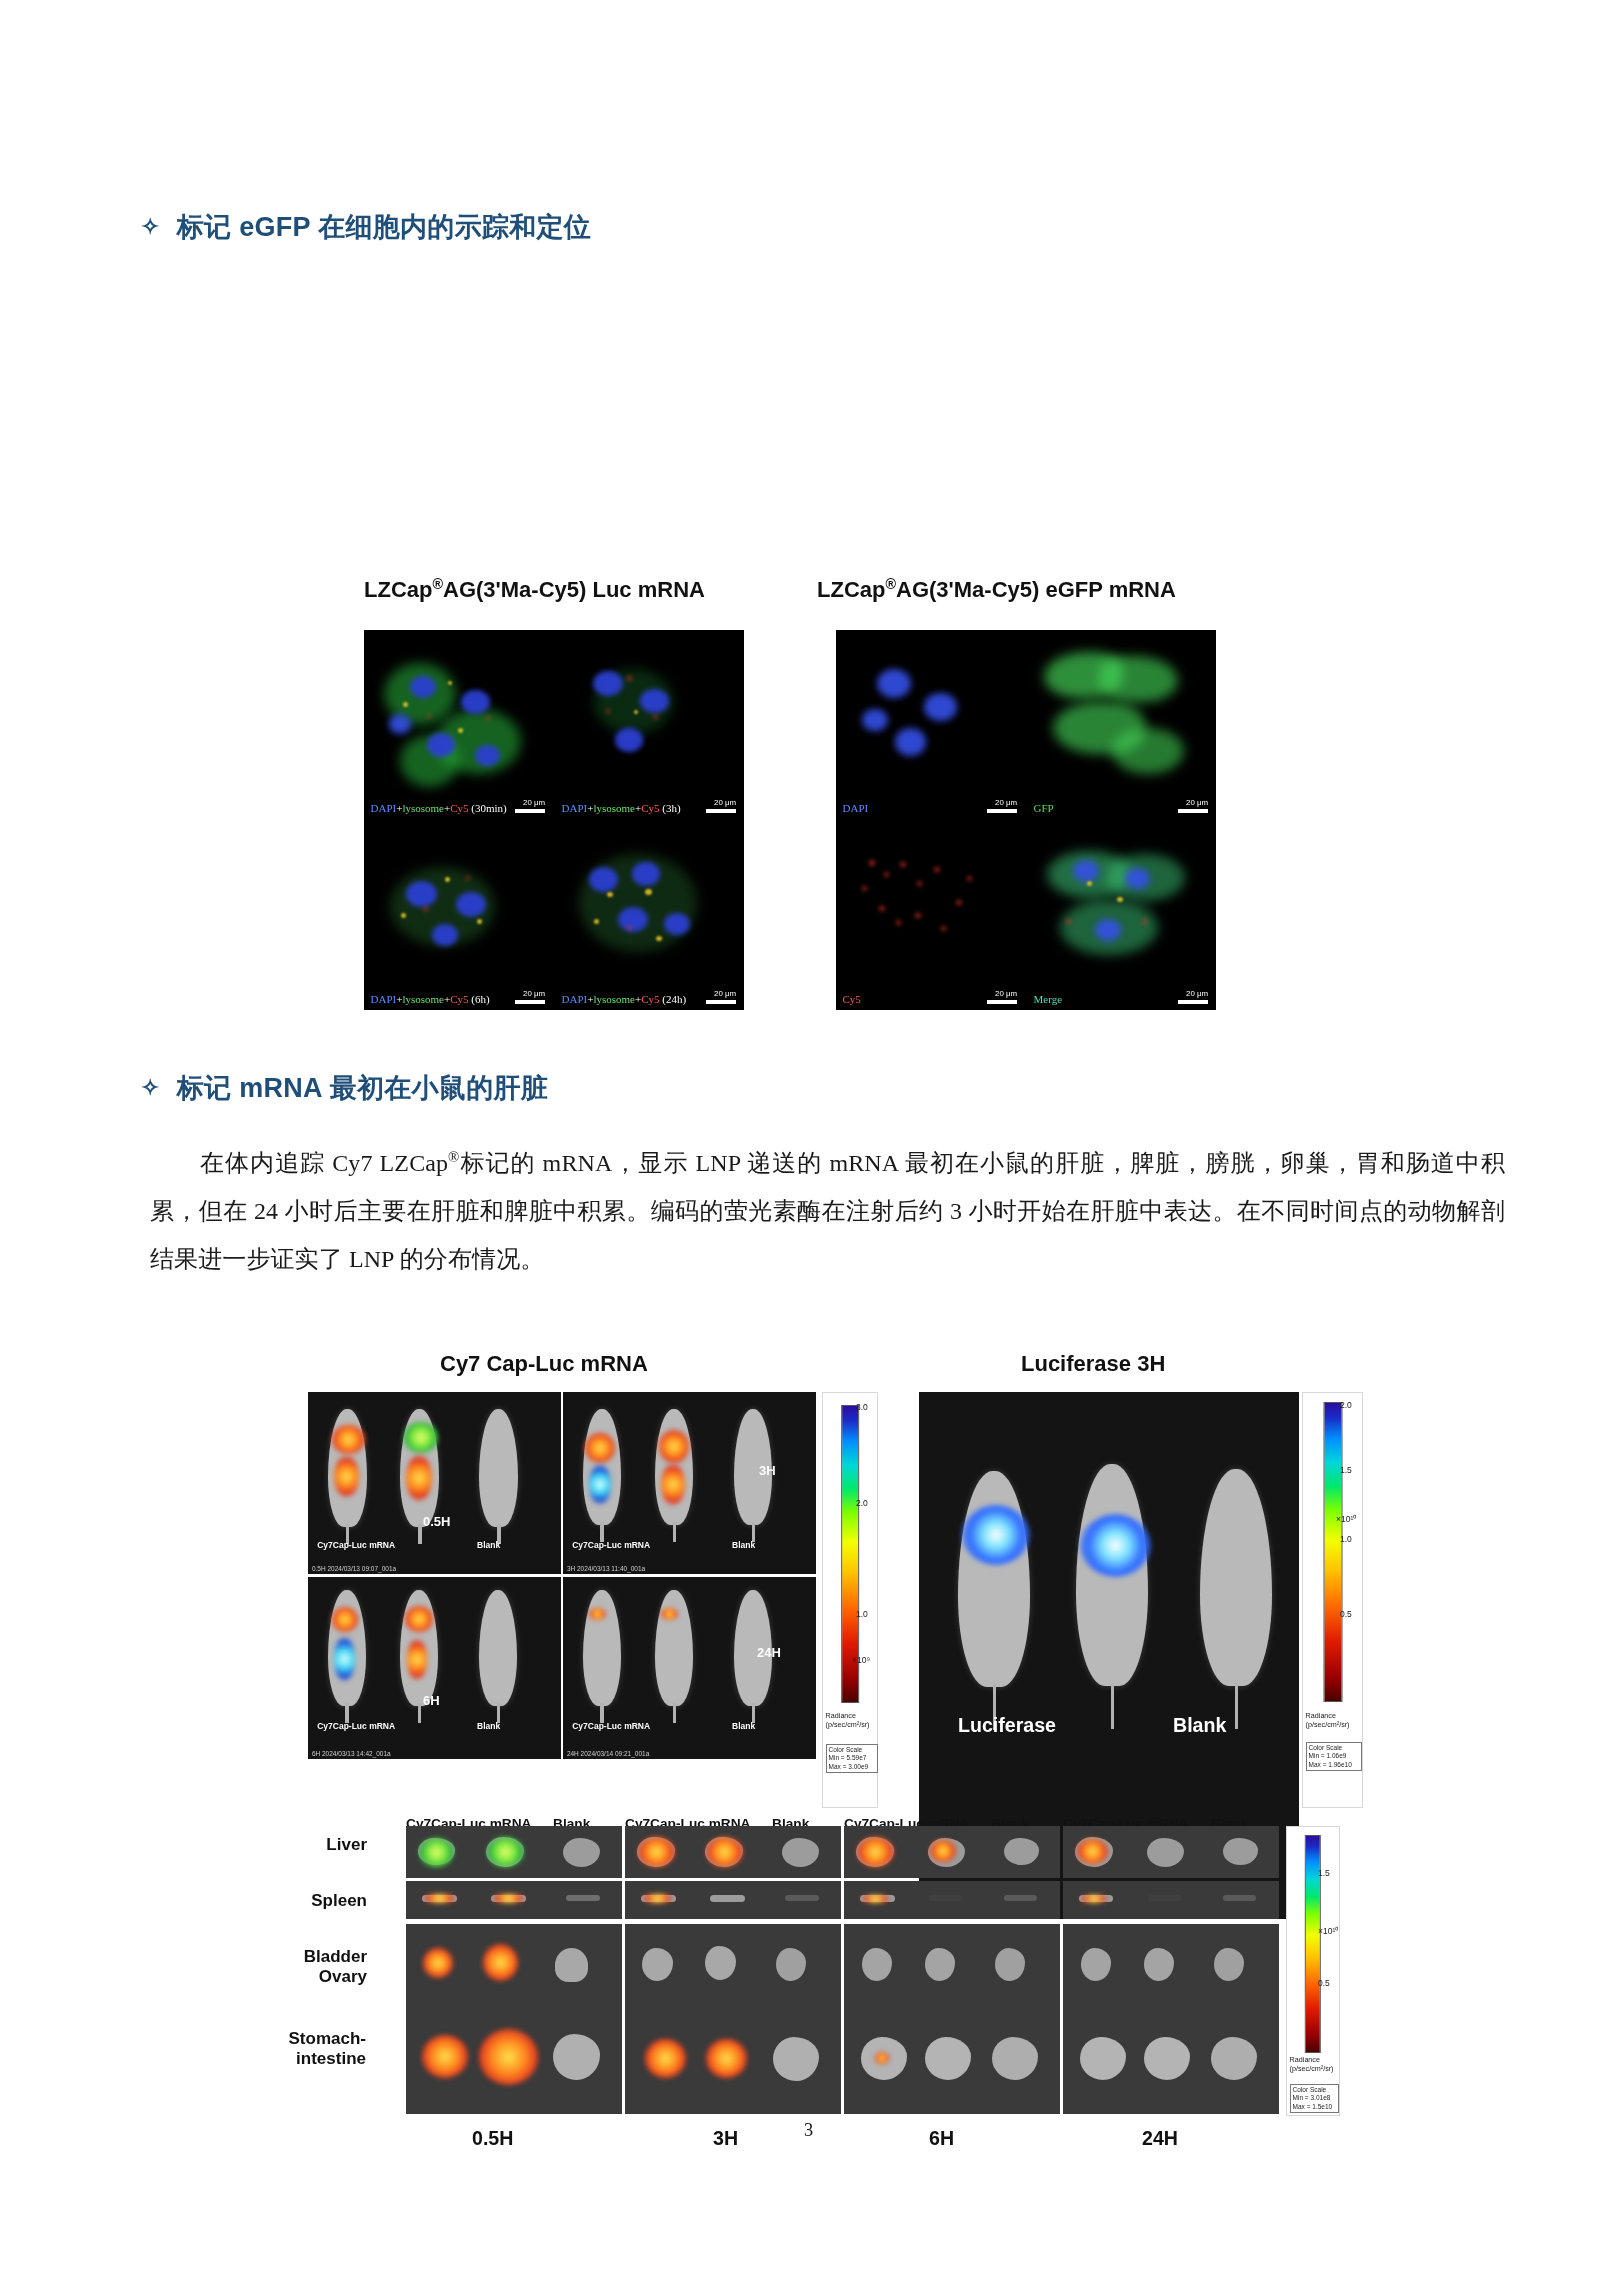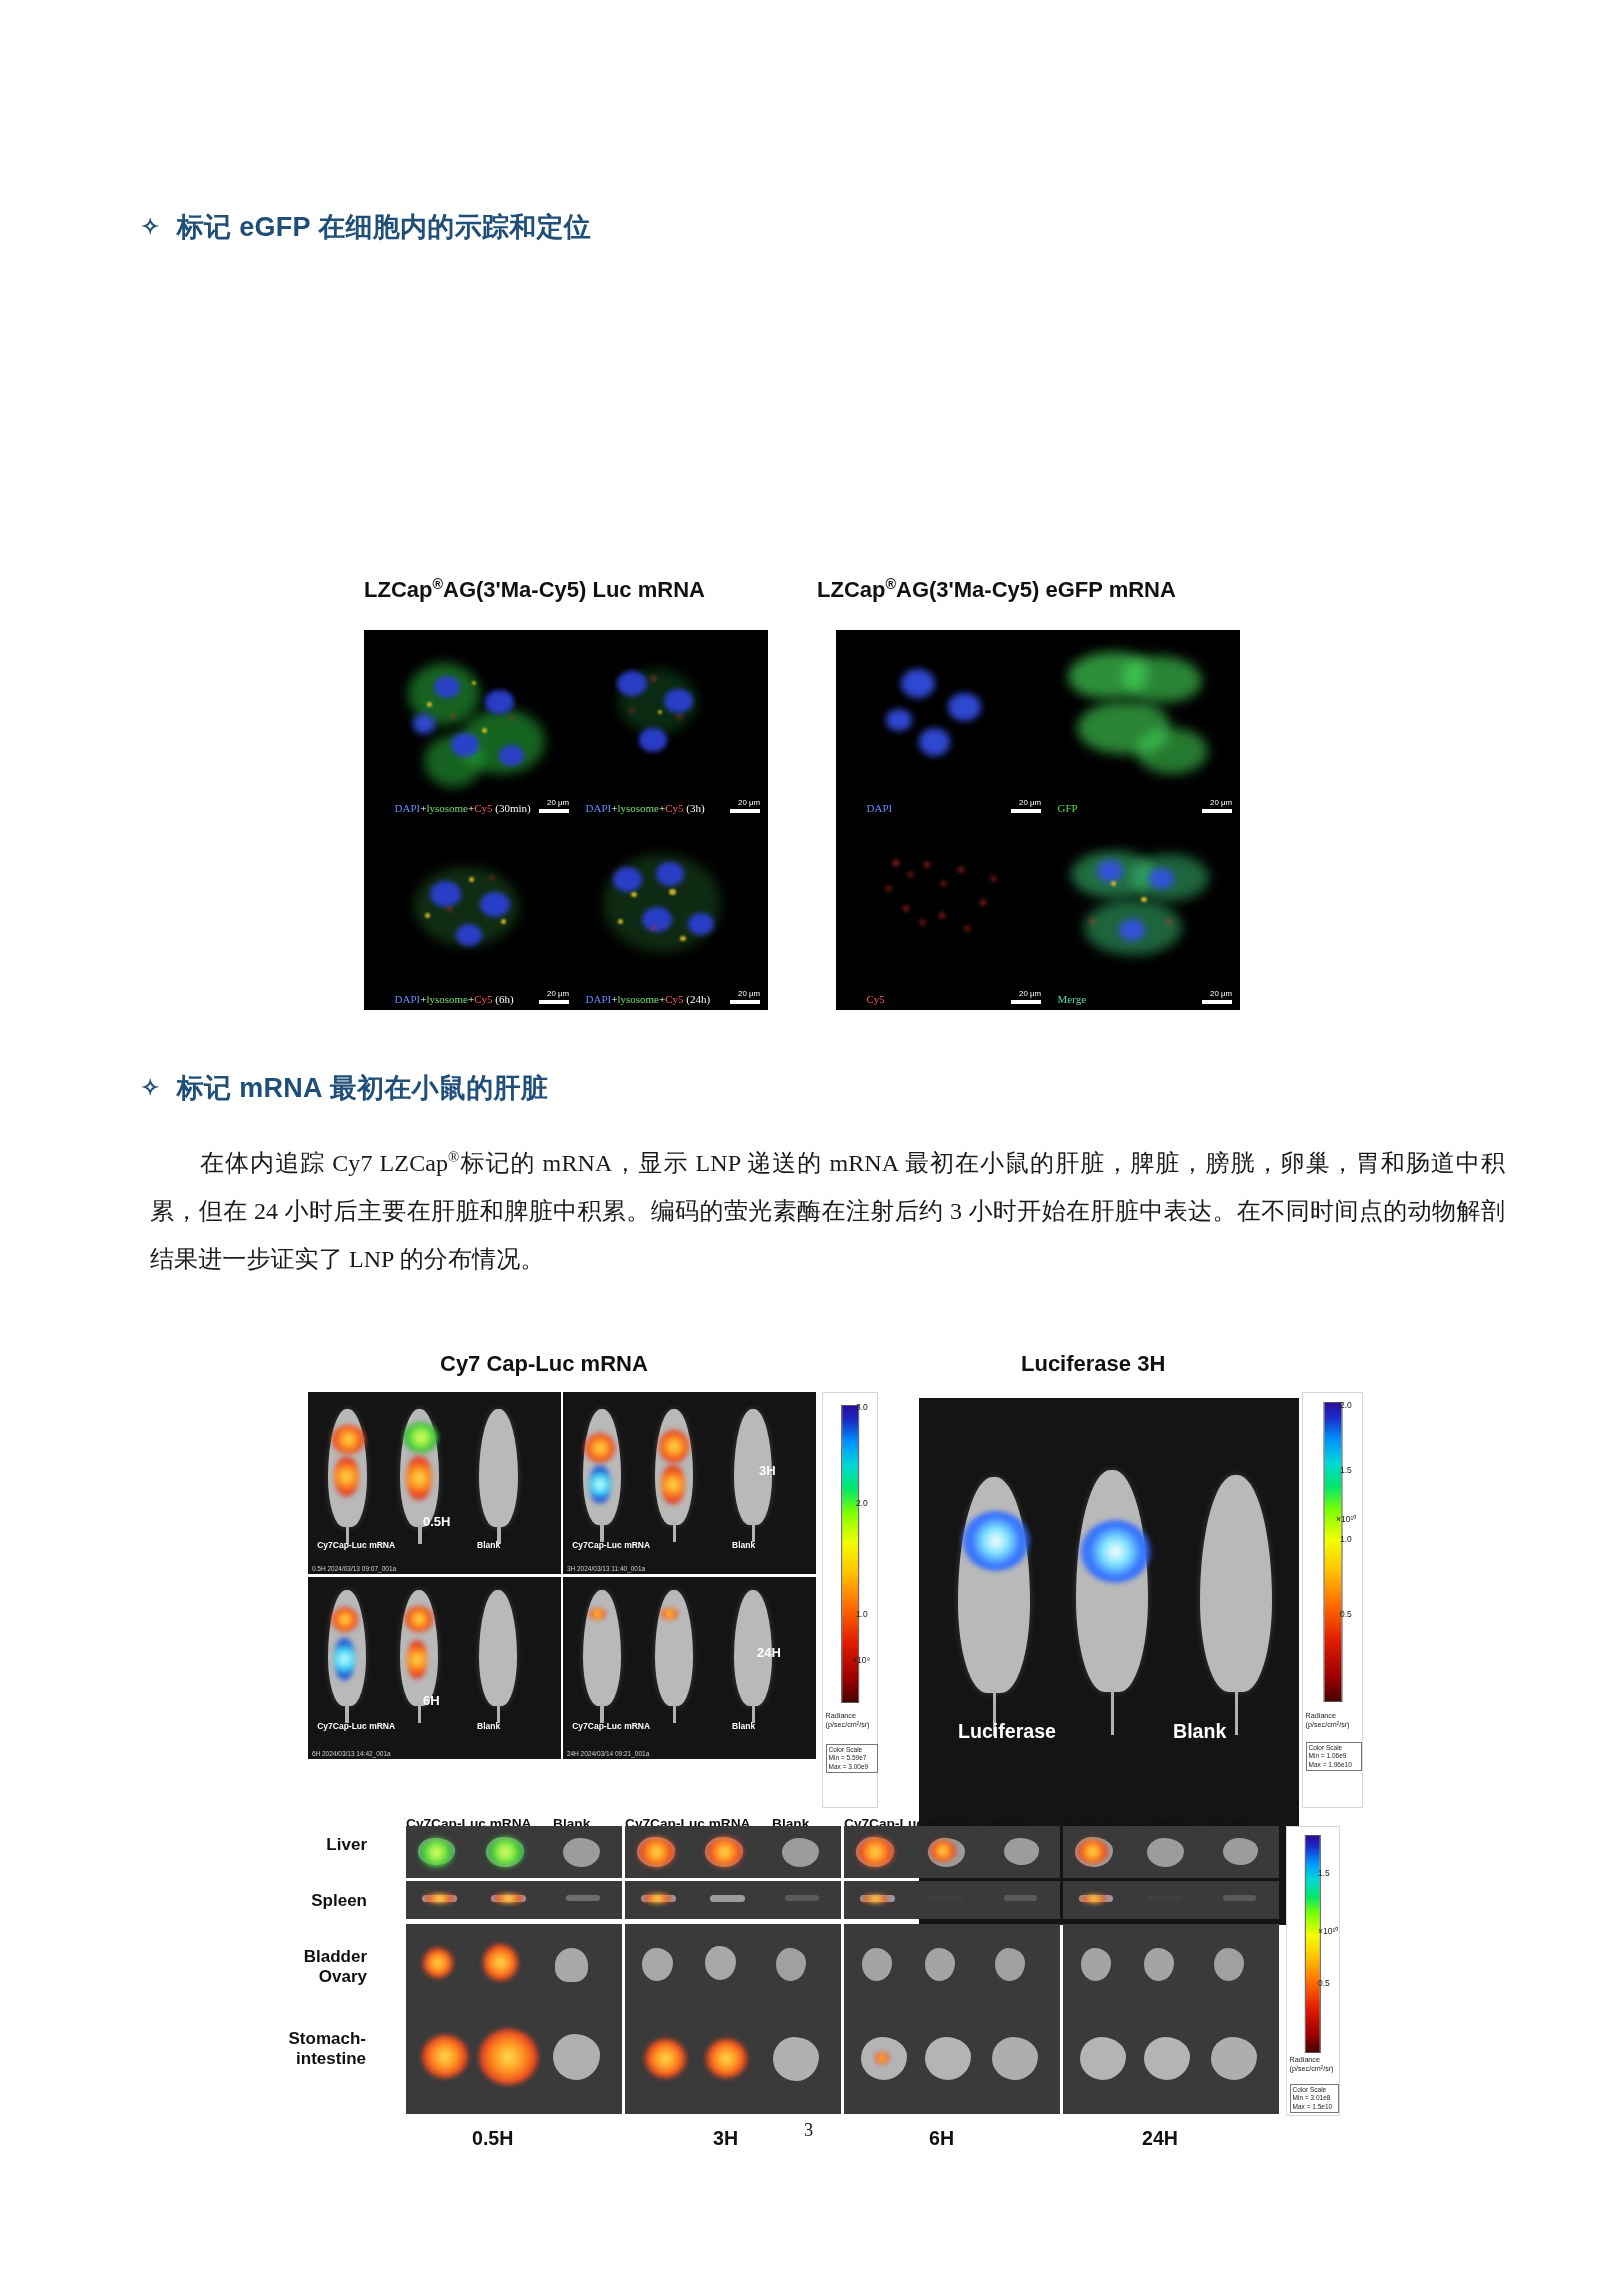--- a/index.html
+++ b/index.html
@@ -106,21 +106,20 @@
     white-space: nowrap;
   }
   .fig-title sup { font-size: 0.65em; vertical-align: super; }
 
   
   .panel-grid {
     position: absolute;
     display: grid;
     background: #000;
     gap: 2px;
-    padding-left: 24px;
   }
   .cell-img {
     position: relative;
     background: #000000;
     overflow: hidden;
   }
   .cap {
     position: absolute;
     left: 6.5px;
     bottom: 5.2px;
@@ -550,21 +549,21 @@
     <div class="cb-tick" style="left:33px; top:105px;">2.0</div>
     <div class="cb-tick" style="left:33px; top:216px;">1.0</div>
     <div class="cb-tick" style="left:29px; top:262px;">×10⁹</div>
     <div class="cb-caption" style="left:2.6px; top:318px;">Radiance
 (p/sec/cm²/sr)</div>
     <div class="cb-box" style="left:2.6px; top:351px; width:46px;">Color Scale
 Min = 5.59e7
 Max = 3.00e9</div>
   </div>
 
-  <div class="ivis-panel" style="left:919px; top:1392px; width:380px; height:527px;margin-top:6px;">
+  <div class="ivis-panel" style="left:919px; top:1392px; width:380px; height:527px;">
     <div class="mouse" style="left:39px; top:79px; width:72px; height:216px;">
         <div class="tail" style="height:46px; bottom:-43px;"></div>
       </div>
     <div class="mouse" style="left:157px; top:72px; width:72px; height:222px;">
         <div class="tail" style="height:46px; bottom:-43px;"></div>
       </div>
     <div class="mouse" style="left:281px; top:77px; width:72px; height:217px;">
         <div class="tail" style="height:46px; bottom:-43px;"></div>
       </div>
     <div class="hot blue" style="left:43px; top:113px; width:68px; height:60px;"></div>

